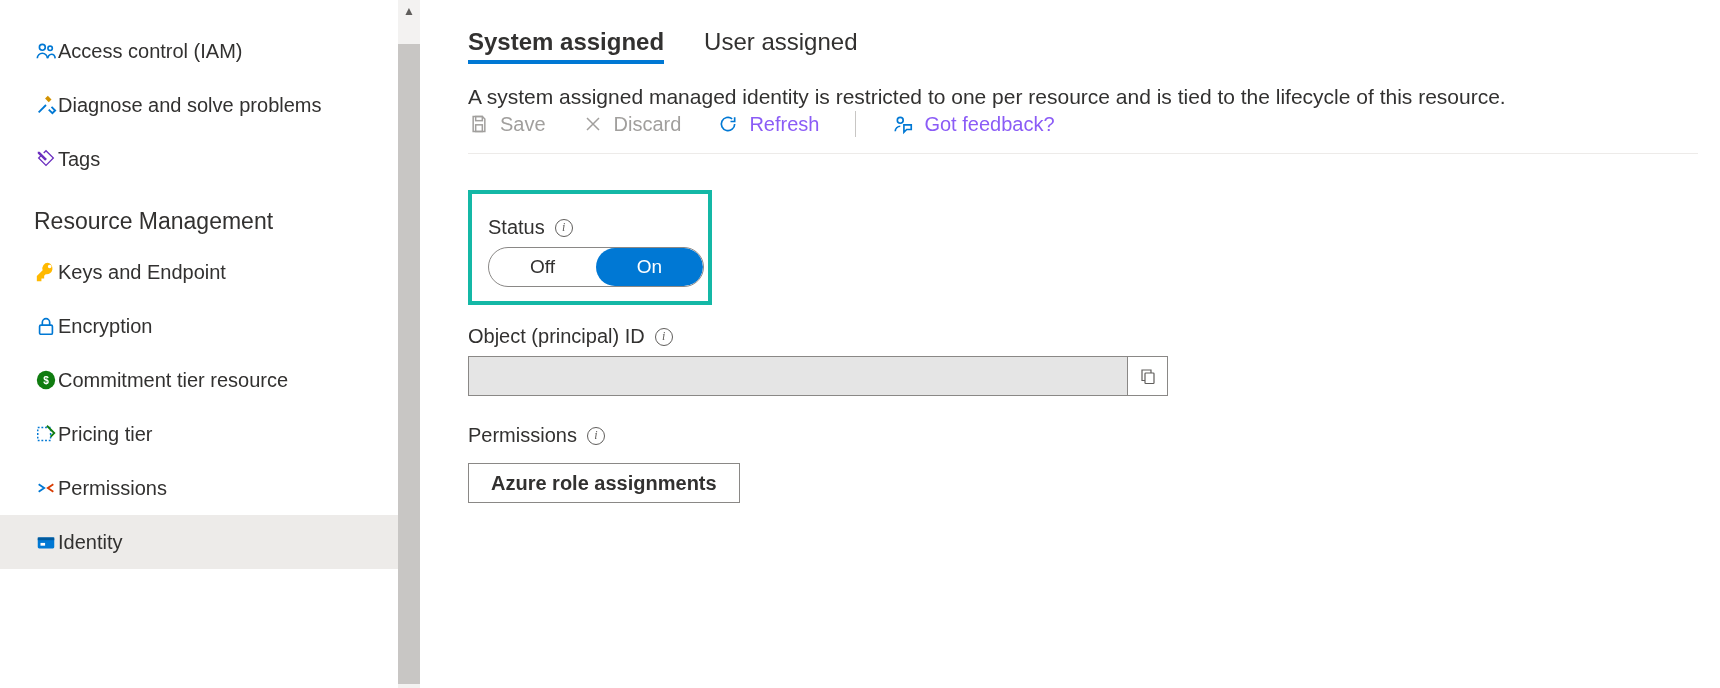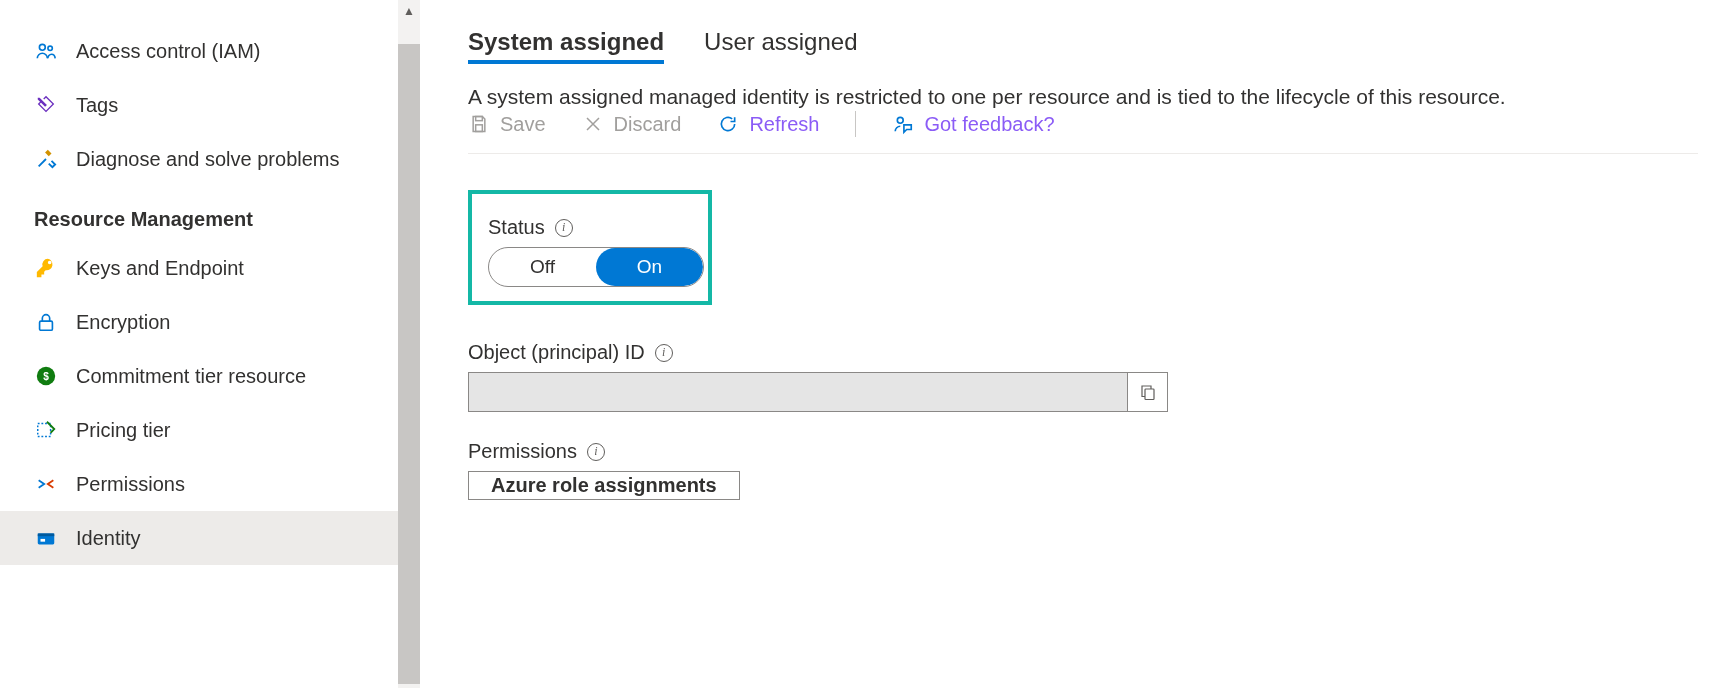--- a/index.html
+++ b/index.html
@@ -40,32 +40,31 @@
     display: flex; align-items: center; justify-content: center;
     color: #605e5c; font-size: 12px;
     background: #f3f2f1;
   }
 
   .side-item {
     display: flex;
     align-items: center;
     height: 54px;
     padding-left: 34px;
-    gap: 18px;
     cursor: pointer;
     font-size: 20px;
     color: #323130;
     width: 398px; 
   }
   .side-item.selected { background: #edebe9; }
   .side-item .lbl { white-space: nowrap; }
   .side-icon { width: 24px; height: 24px; display:flex; align-items:center; justify-content:center; flex:0 0 24px;}
   .section-header {
-    font-weight: 700;
-    font-size: 20px;
+    font-weight: 400;
+    font-size: 23px;
     padding: 22px 0 10px 34px;
     color: #323130;
     width: 373px;
   }
 
   
   .main {
     flex: 1;
     padding: 28px 0 0 48px;
     position: relative;
@@ -163,21 +162,21 @@
     font-size: 19px;
     cursor: pointer;
   }
   .pill-half.on {
     background: #0078d4;
     color: #ffffff;
     border-radius: 20px;
   }
 
   
-  .object-row { margin-top: 36px; }
+  .object-row { margin-top: 20px; }
   .object-input-wrap {
     display: flex;
     align-items: stretch;
     width: 700px;
     height: 40px;
     border: 1px solid #8a8886;
   }
   .object-input {
     flex: 1;
     background: #e5e5e5;
@@ -190,22 +189,22 @@
     width: 40px;
     display: flex; align-items: center; justify-content: center;
     border-left: 1px solid #8a8886;
     cursor: pointer;
     background: #ffffff;
   }
 
   
   .perm-row { margin-top: 28px; }
   .outline-btn {
-    margin-top: 0;
-    height: 29px;
+    margin-top: 8px;
+    height: 40px;
     padding: 0 22px;
     border: 1px solid #8a8886;
     background: #ffffff;
     font-size: 20px;
     font-weight: 600;
     color: #323130;
     cursor: pointer;
   }
 
   svg { display:block; }
@@ -228,36 +227,36 @@
           <circle cx="16.5" cy="9" r="2.4"></circle>
             <path d="M14 20c0-2.2 1.8-4.5 4-4.5s3.8 2 4 4.5"></path>
         </svg>
       </span>
       <span class="lbl">Access control (IAM)</span>
     </div>
 
     <div class="side-item">
       <span class="side-icon">
         <svg width="22" height="22" viewBox="0 0 24 24">
-            <path fill="#6b2fbf" d="M12 2l9 9-9 9-9-9 3-3 1 1-2 2 7 7 7-7-7-7-2 2-1-1z"></path>
-            <path fill="#6b2fbf" d="M3 6l8 8 2-2-8-8H3z"></path>
-          </svg>
-      </span>
-      <span class="lbl">Tags</span>
-    </div>
-
-    <div class="side-item">
-      <span class="side-icon">
-        <svg width="22" height="22" viewBox="0 0 24 24">
           <path stroke="#0078d4" stroke-width="2" fill="none" d="M4 20l8-8"></path>
           <path fill="#d29200" d="M14 2l4 4-3 3-4-4z"></path>
           <path stroke="#0078d4" stroke-width="2" fill="none" d="M18 14l4 4-3 3-4-4"></path>
         </svg>
       </span>
       <span class="lbl">Diagnose and solve problems</span>
+    </div>
+
+    <div class="side-item">
+      <span class="side-icon">
+        <svg width="22" height="22" viewBox="0 0 24 24">
+            <path fill="#6b2fbf" d="M12 2l9 9-9 9-9-9 3-3 1 1-2 2 7 7 7-7-7-7-2 2-1-1z"></path>
+            <path fill="#6b2fbf" d="M3 6l8 8 2-2-8-8H3z"></path>
+          </svg>
+      </span>
+      <span class="lbl">Tags</span>
     </div>
 
     <div class="section-header">Resource Management</div>
 
     <div class="side-item">
       <span class="side-icon">
         <svg width="22" height="22" viewBox="0 0 24 24">
             <path fill="#ffb900" d="M14 2a6 6 0 0 0-5.65 8L2 16.35V22h5v-3h3v-3l1.65-1.65A6 6 0 1 0 14 2zm2 6a2 2 0 1 1 0-4 2 2 0 0 1 0 4z"></path>
           </svg>
       </span>

